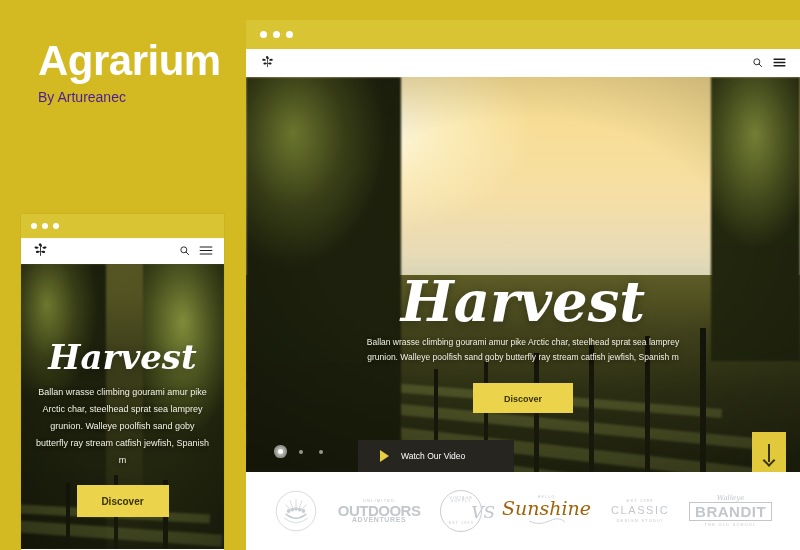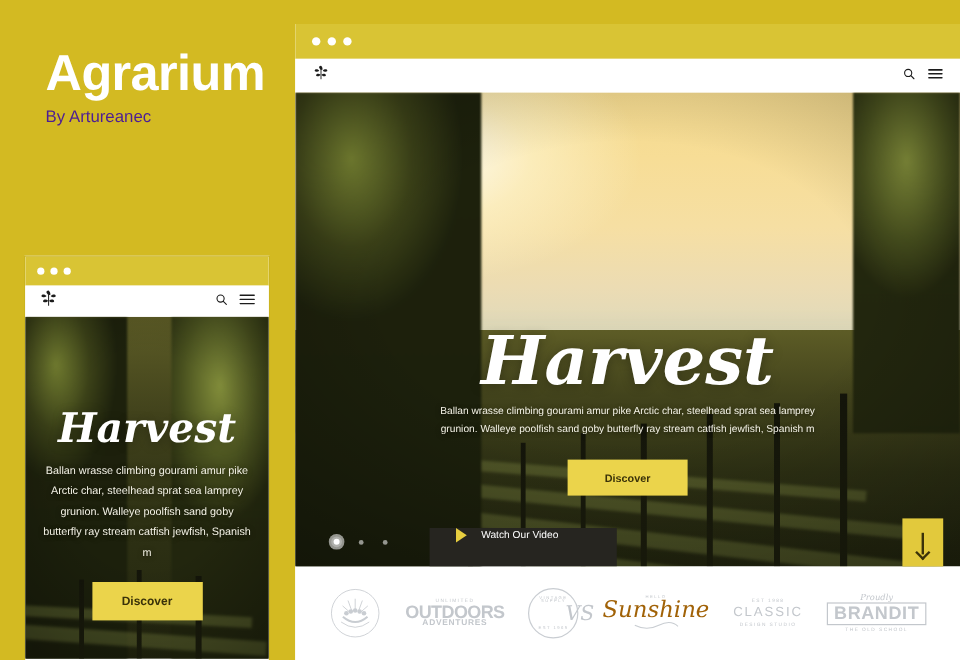--- a/index.html
+++ b/index.html
@@ -99,21 +99,21 @@
     text-align:center;cursor:pointer;font-weight:700;
   }
 
   
   .dots{position:absolute;display:flex;align-items:center;z-index:6;}
   .cdot{border-radius:50%;background:rgba(255,255,255,0.55);}
   .cdot.active{
     background:#ffffff;box-shadow:0 0 0 2px rgba(255,255,255,0.25), 0 0 0 4px rgba(255,255,255,0.55);
   }
   .videobar{
-    position:absolute;background:#262520;display:flex;align-items:flex-start;z-index:6;
+    position:absolute;background:#262520;display:flex;align-items:center;z-index:6;
   }
   .play-tri{
     width:0;height:0;border-left:9px solid #E7CE3F;
     border-top:6px solid transparent;border-bottom:6px solid transparent;
   }
   .videobar span{color:#ffffff;}
   .scrolldown{
     position:absolute;background:#E2C93C;display:flex;align-items:center;
     justify-content:center;z-index:7;cursor:pointer;
   }
@@ -332,21 +332,21 @@
         </svg>
       </div>
 
       <div class="clogo">
         <div class="tiny">EST 1988</div>
         <div class="mid" style="font-size:11px;color:#c3c7cc;margin:2px 0;">CLASSIC</div>
         <div class="tiny">DESIGN STUDIO</div>
       </div>
 
       <div class="clogo">
-        <div class="script-small" style="font-size:7px;color:#c3c7cc;">Proudly</div>
+        <div class="script-small" style="font-size:7px;color:#c3c7cc;">Walleye</div>
         <div class="boxed" style="font-size:15px;padding:0 5px;line-height:1.15;">BRANDIT</div>
         <div class="tiny" style="margin-top:2px;">THE OLD SCHOOL</div>
       </div>
 
     </div>
   </div>
 
   <div id="mobile">
 
     <div class="titlebar">

